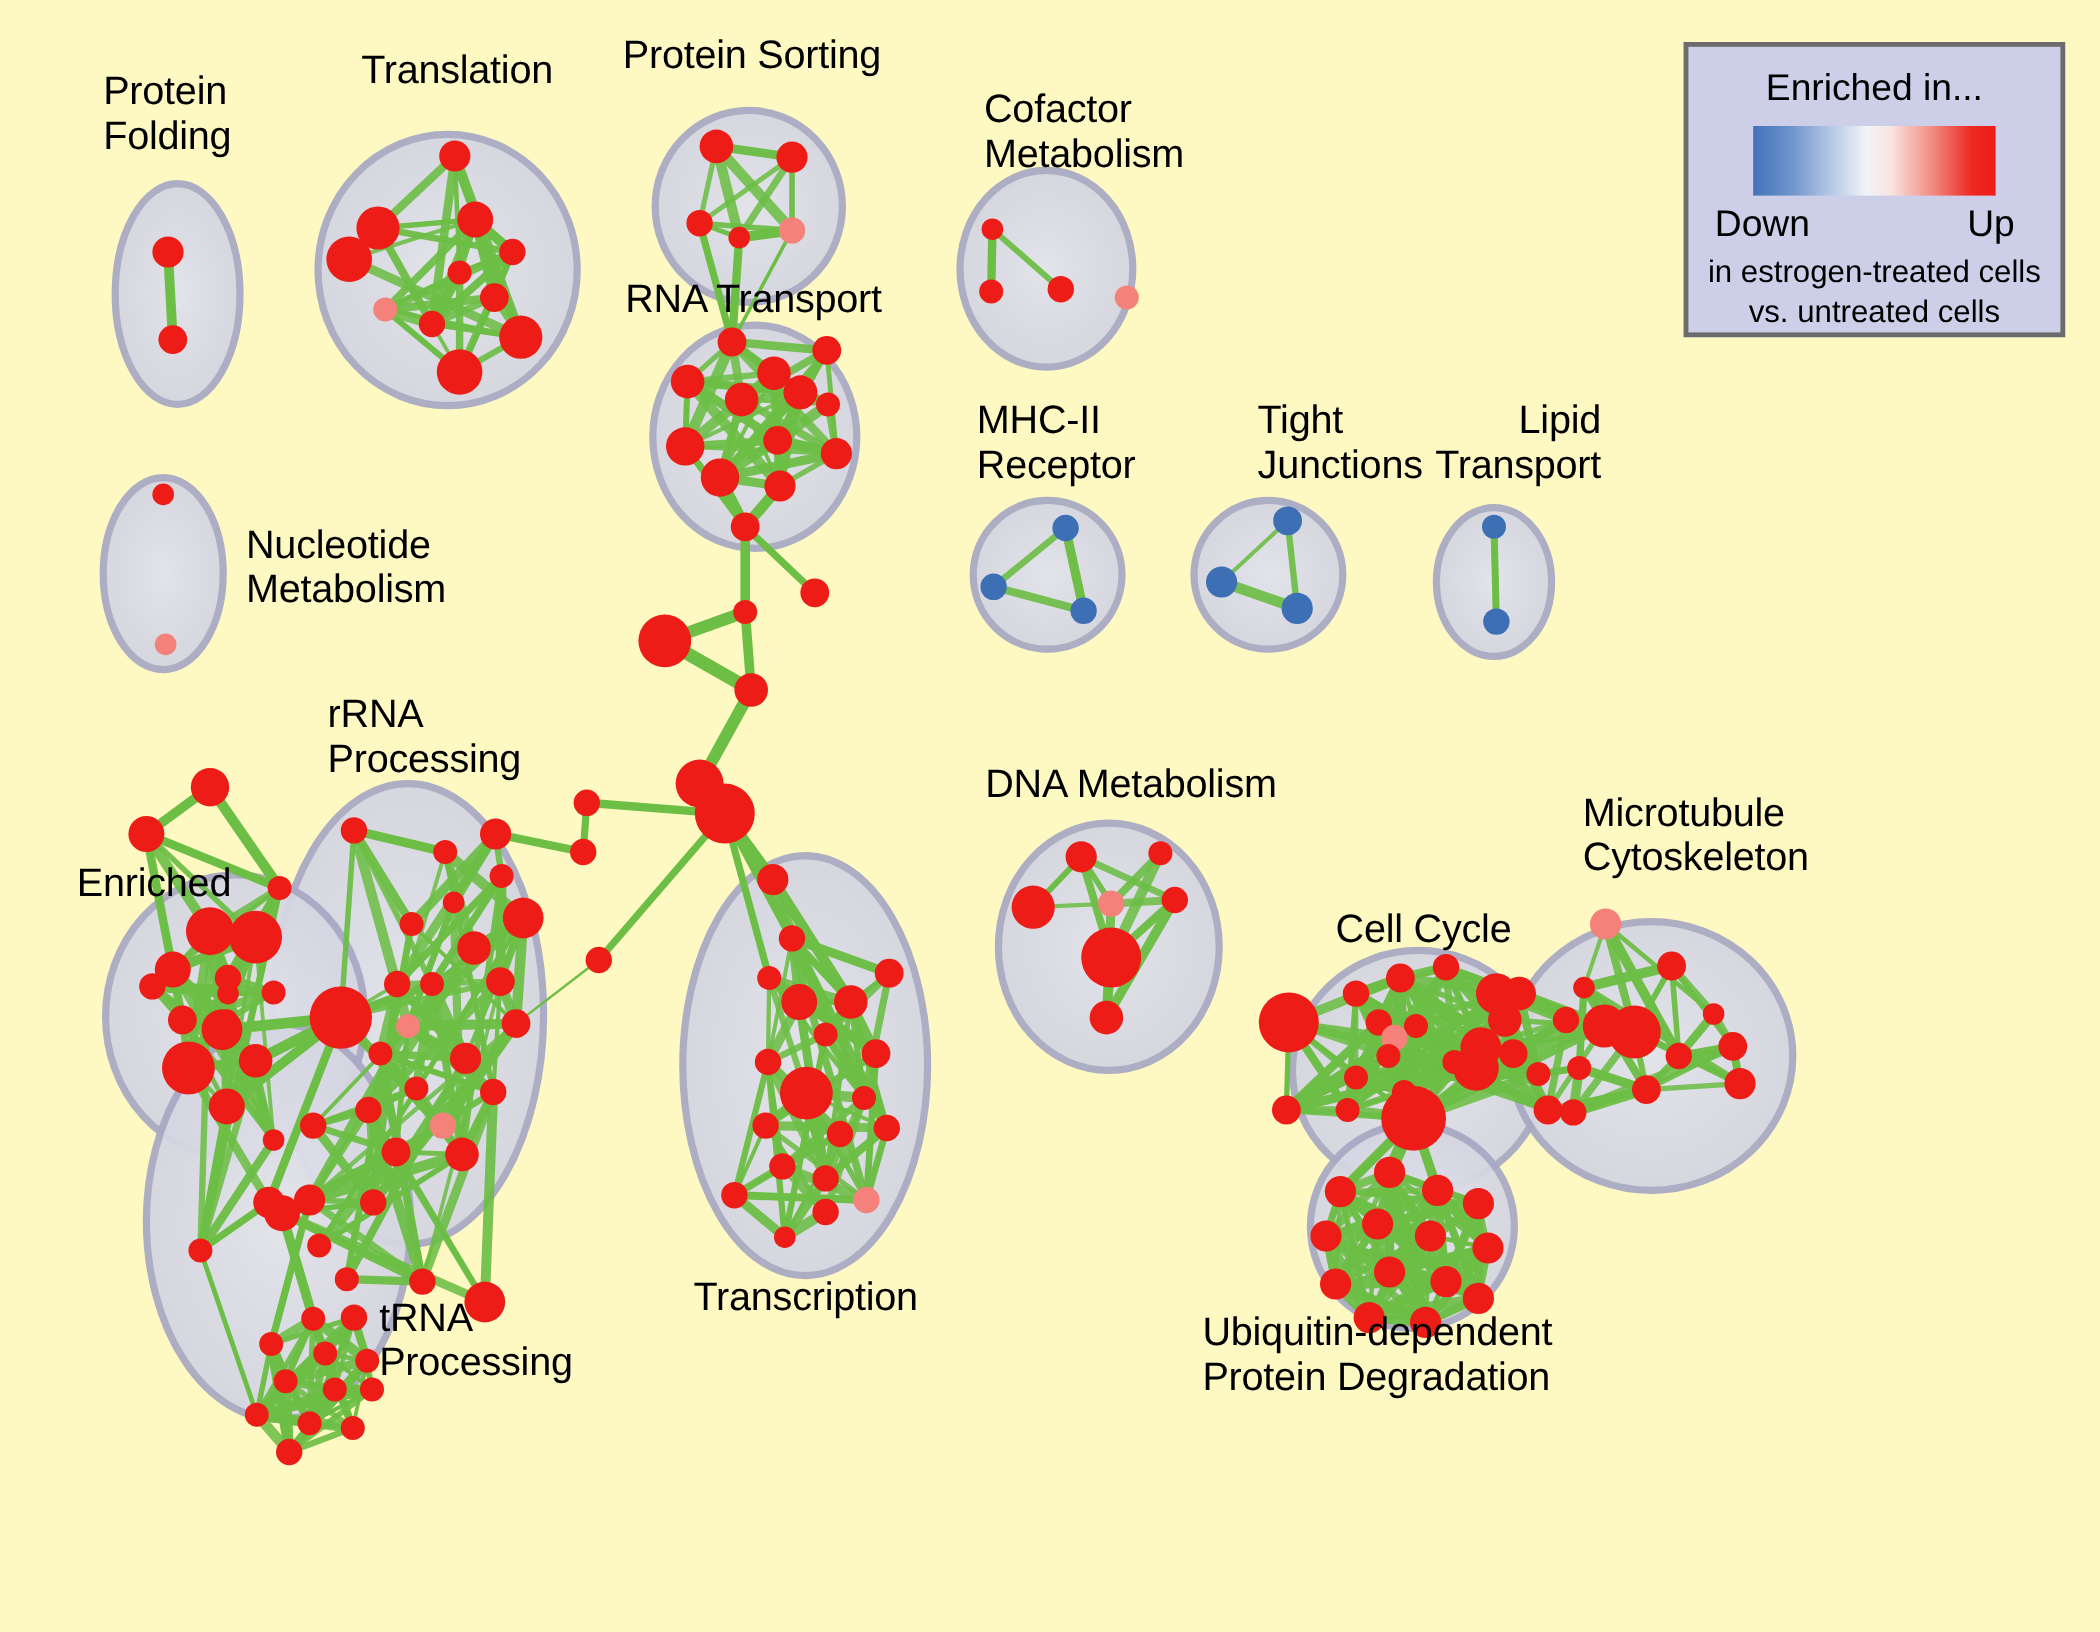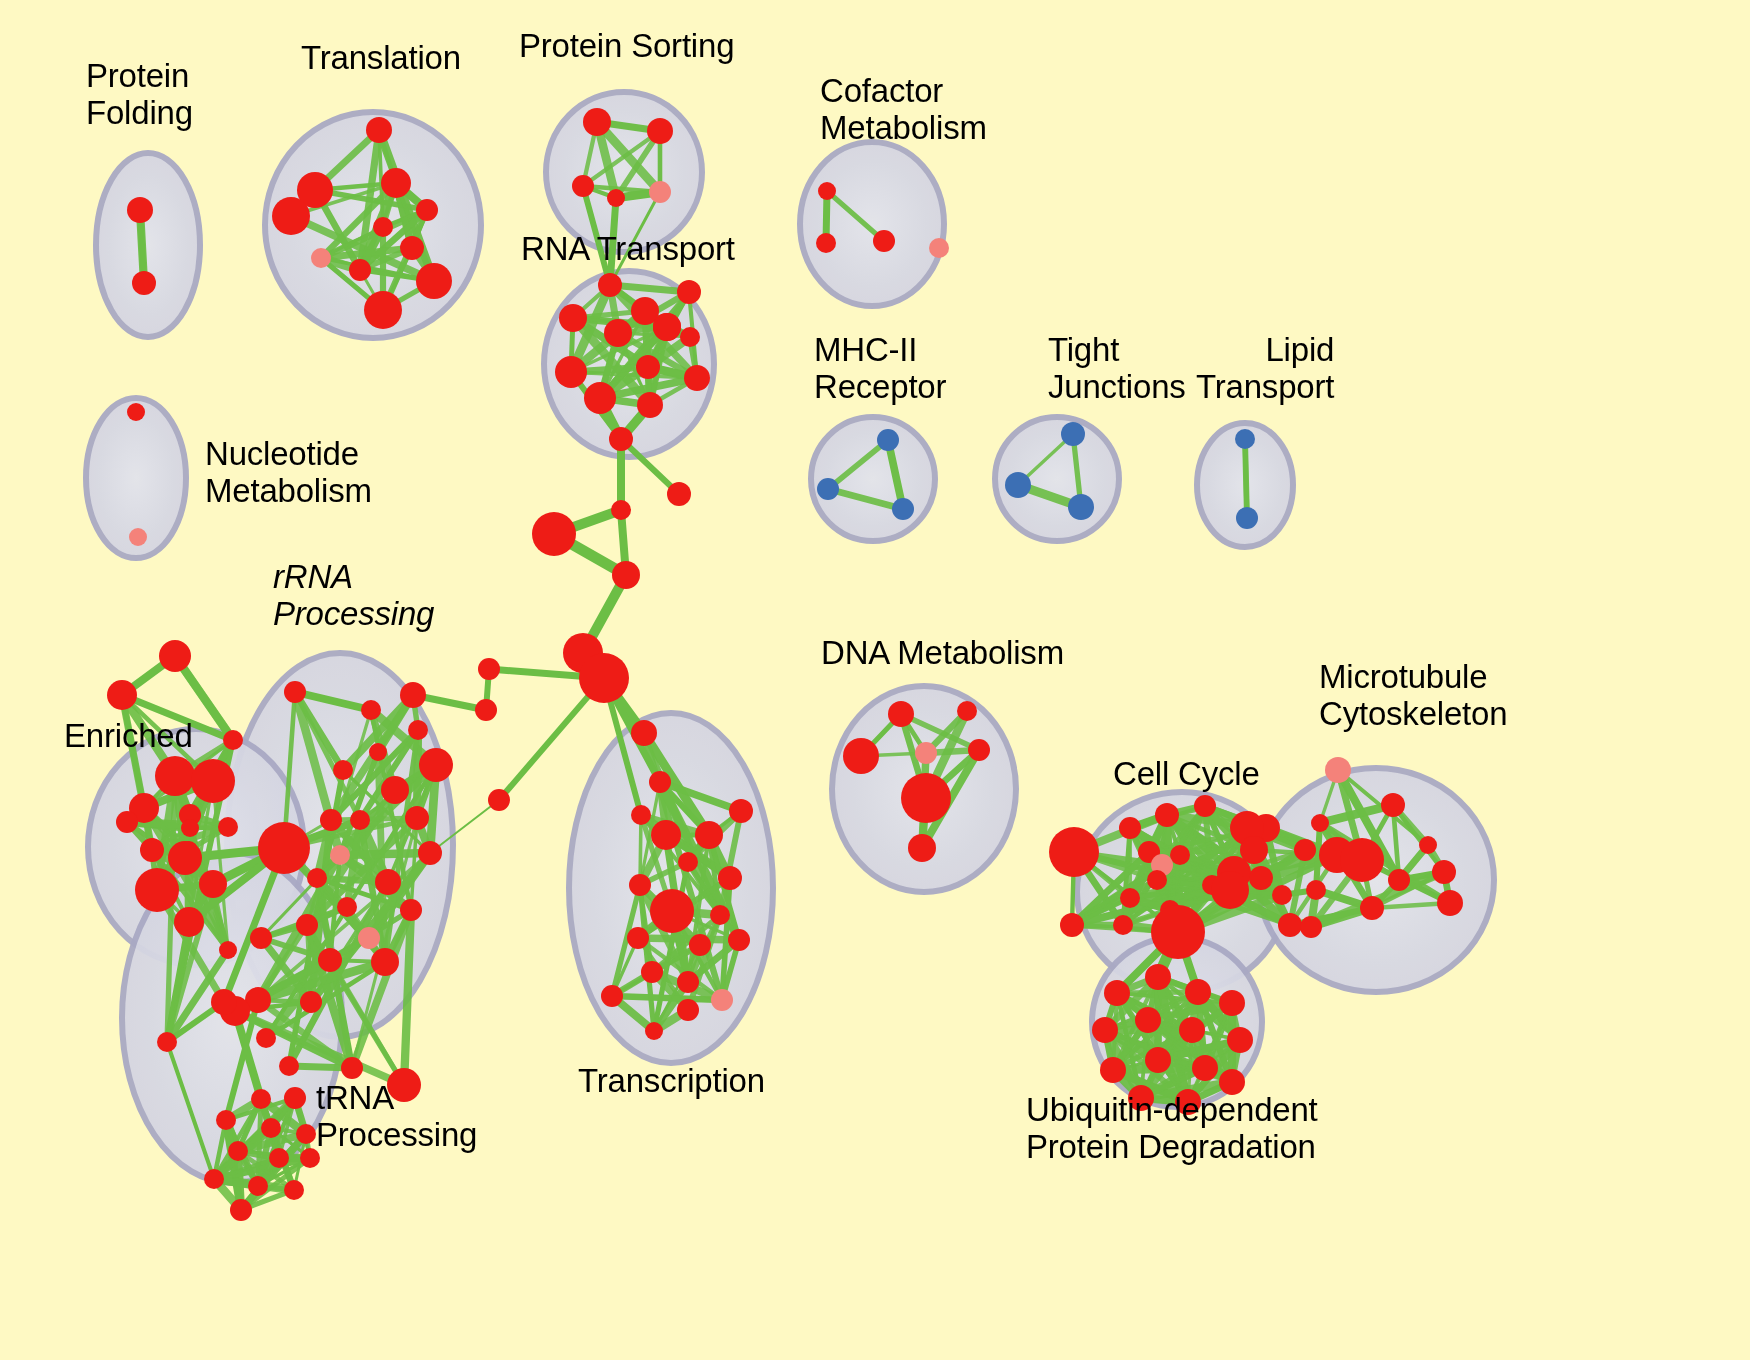--- a/index.html
+++ b/index.html
@@ -959,28 +959,38 @@
       <div class="lbl left" style="left: 820px; top: 73px;">Cofactor
 Metabolism</div>
       <div class="lbl left" style="left: 205px; top: 436px;">Nucleotide
 Metabolism</div>
       <div class="lbl left" style="left: 814px; top: 332px;">MHC-II
 Receptor</div>
       <div class="lbl left" style="left: 1048px; top: 332px;">Tight
 Junctions</div>
       <div class="lbl left" style="left: 1196px; top: 332px; text-align: right;">Lipid
 Transport</div>
-      <div class="lbl left" style="left: 273px; top: 559px; font-style: italic;">rRNA
+      <div class="lbl left" style="left: 273px; top: 577px;">rRNA
 Processing</div>
       <div class="lbl left" style="left: 64px; top: 718px;">Enriched</div>
       <div class="lbl left" style="left: 316px; top: 1080px;">tRNA
 Processing</div>
       <div class="lbl left" style="left: 578px; top: 1063px;">Transcription</div>
       <div class="lbl left" style="left: 821px; top: 635px;">DNA Metabolism</div>
       <div class="lbl left" style="left: 1113px; top: 756px;">Cell Cycle</div>
       <div class="lbl left" style="left: 1319px; top: 659px;">Microtubule
 Cytoskeleton</div>
-      <div class="lbl left" style="left: 1002px; top: 1092px; margin-left: 24px;">Ubiquitin-dependent
+      <div class="lbl left" style="left: 1002px; top: 1092px;">Ubiquitin-dependent
 Protein Degradation</div>
     </div>
 
+  <div id="legend">
+    <div class="ltitle">Enriched in...</div>
+    <div class="bar"></div>
+    <div class="ends">
+      <span class="dn">Down</span>
+      <span class="up">Up</span>
+    </div>
+    <div class="sub">in estrogen-treated cells</div>
+    <div class="sub">vs. untreated cells</div>
+  </div>
 
 </div>
 
 </body></html>

